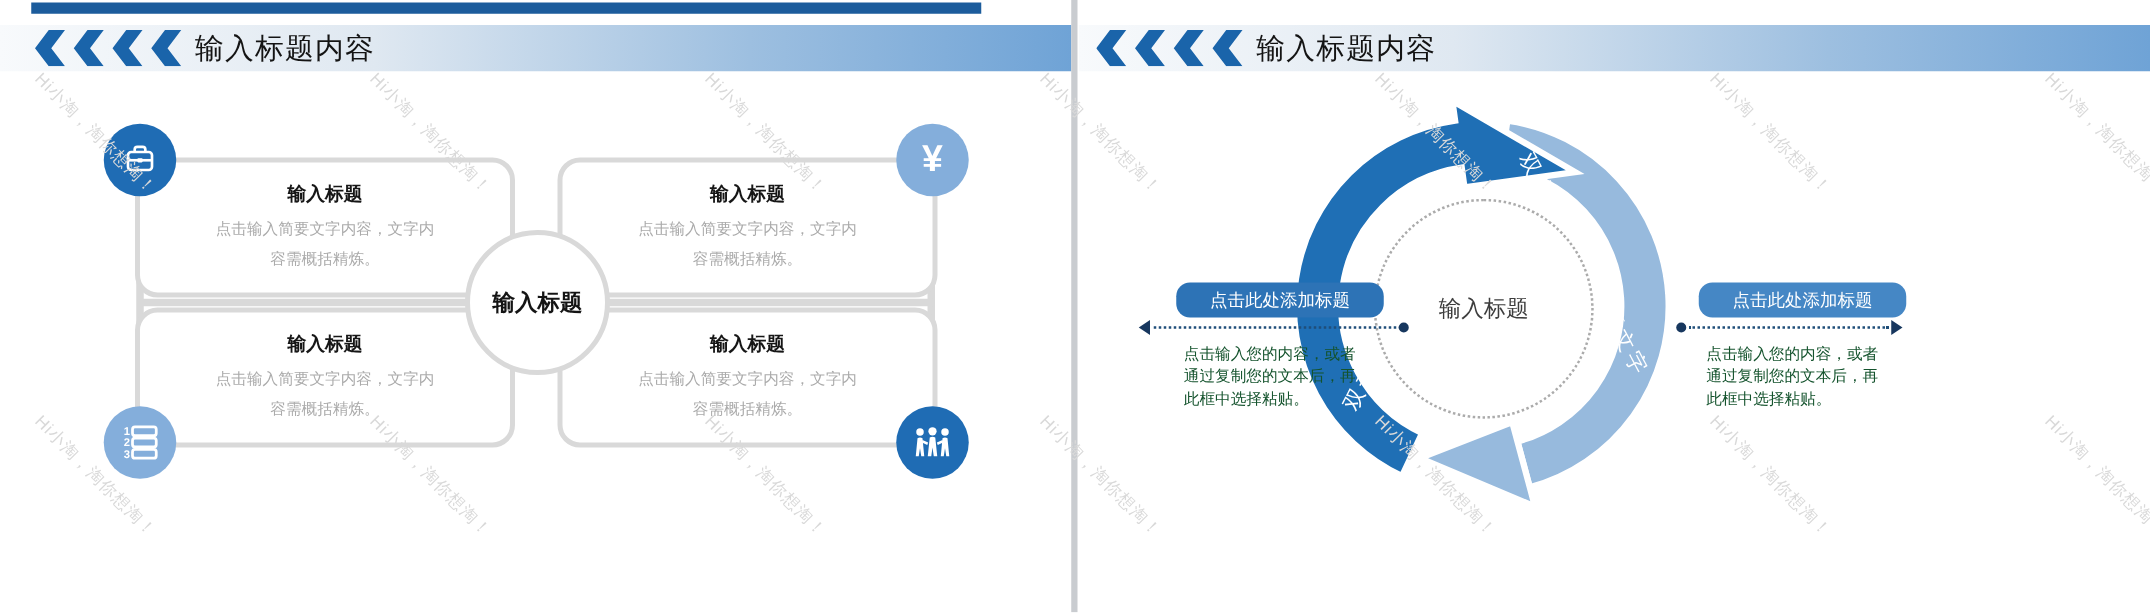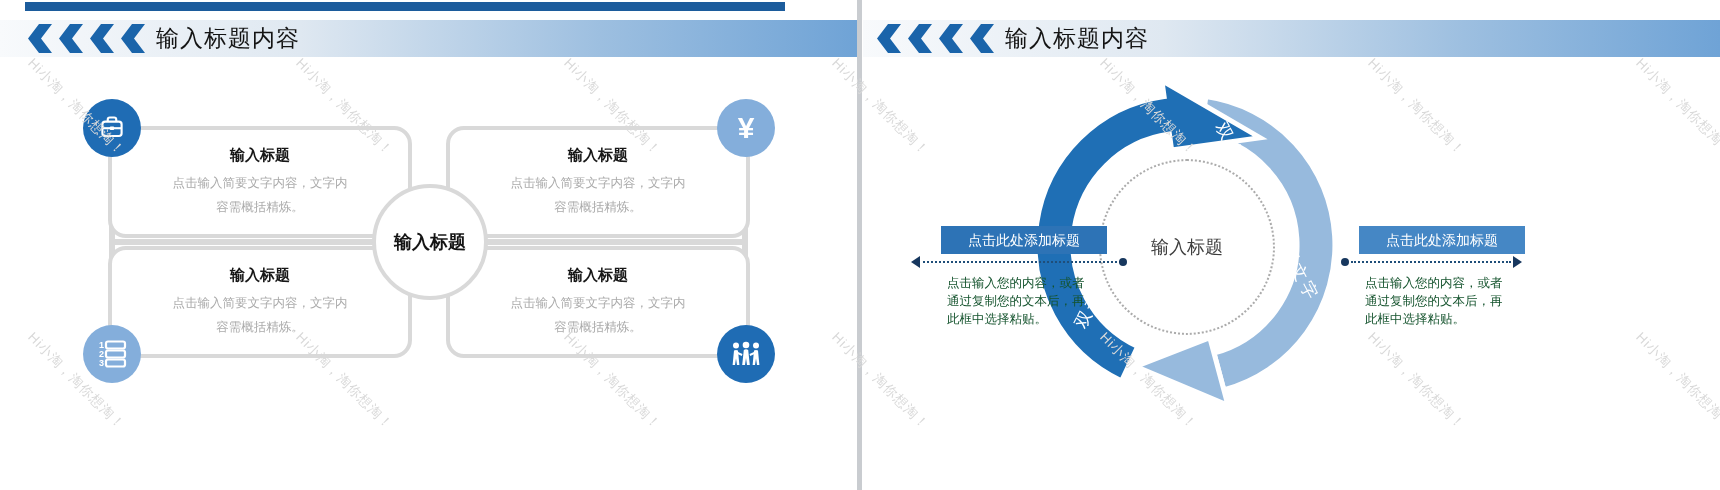--- a/index.html
+++ b/index.html
@@ -27,21 +27,21 @@
     font-size:18px;font-weight:bold;color:#141414;}
   .icon-circle{position:absolute;width:58px;height:58px;border-radius:50%;display:flex;align-items:center;justify-content:center;}
   .blue-dark{background:#1f6cb4;}
   .blue-light{background:#84aedb;}
   .yen-glyph{color:#ffffff;font-size:30px;font-weight:bold;line-height:1;}
 
   
   .arc-text{position:absolute;color:#ffffff;font-size:17px;letter-spacing:3px;white-space:nowrap;}
   .dotted-circle{position:absolute;left:236px;top:159px;width:172px;height:172px;border:2px dotted #ababab;border-radius:50%;
     display:flex;align-items:center;justify-content:center;font-size:18px;color:#3d3d3d;}
-  .side-label{position:absolute;top:226px;width:166px;height:28px;border-radius:0;color:#ffffff;
+  .side-label{position:absolute;top:226px;width:166px;height:28px;border-radius:11px;color:#ffffff;
     font-size:14px;text-align:center;line-height:28px;}
   .side-body{position:absolute;top:274px;width:176px;font-size:12.5px;color:#14532d;line-height:18px;}
   .dotted-line{position:absolute;top:261px;height:0;border-top:2px dotted #1f4e79;}
   .line-dot{position:absolute;top:258px;width:8px;height:8px;border-radius:50%;background:#17375e;}
   .tri{position:absolute;top:256px;width:0;height:0;border-top:6px solid transparent;border-bottom:6px solid transparent;}
   .tri-left{border-right:9px solid #17375e;}
   .tri-right{border-left:9px solid #17375e;}
 
   
   #watermark-layer{position:absolute;left:0;top:0;width:1720px;height:490px;pointer-events:none;z-index:50;}

